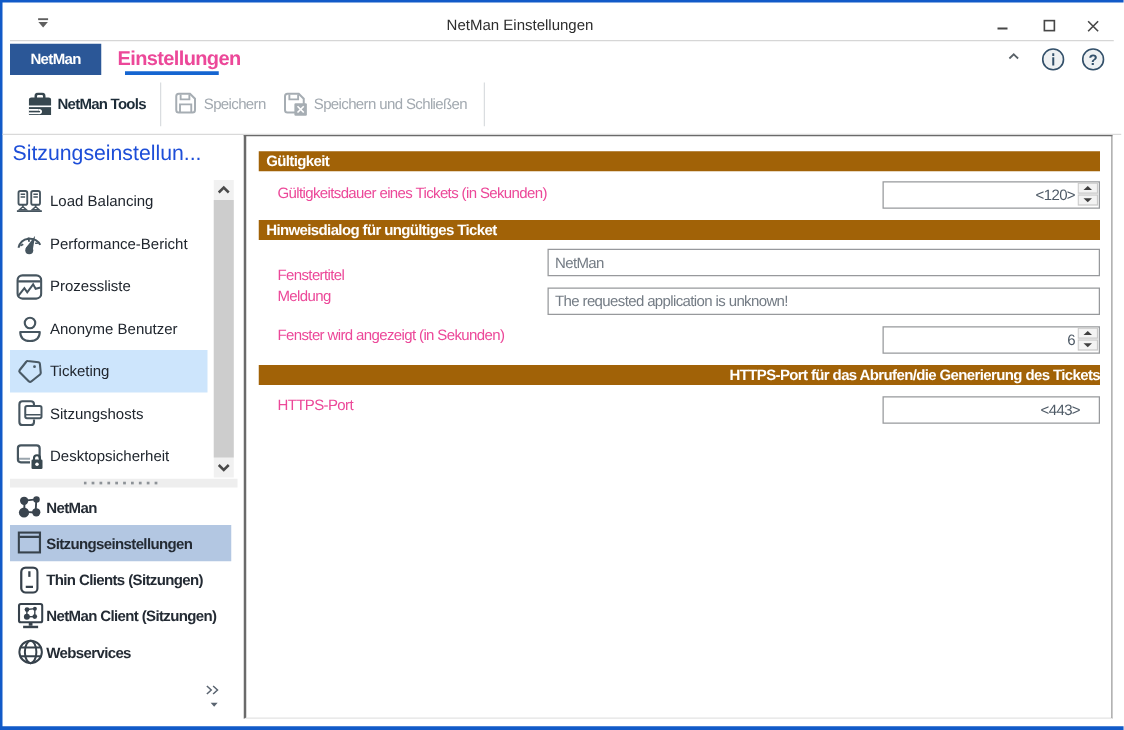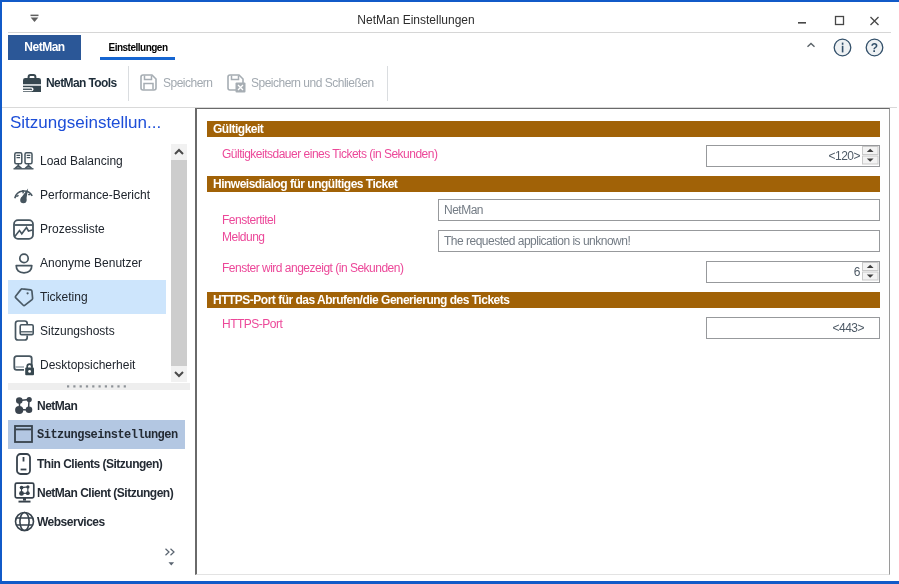--- a/index.html
+++ b/index.html
@@ -31,21 +31,21 @@
   <div class="abs" style="left:300px;top:13px;width:232px;text-align:center;font-size:12px;color:#2d2d2d;">NetMan Einstellungen</div>
   <svg class="icon" style="left:796px;top:14px;" width="90" height="13" viewBox="0 0 90 13">
     <rect x="2" y="8" width="8" height="1.6" fill="#474747"></rect>
     <rect x="39.5" y="2.5" width="8" height="8" fill="none" stroke="#474747" stroke-width="1.3"></rect>
     <path d="M74.5 3 L82.5 11 M82.5 3 L74.5 11" stroke="#474747" stroke-width="1.3"></path>
   </svg>
 
   <div class="abs" style="left:8px;top:32px;width:883px;height:1px;background:#d6d6d6;"></div>
 
   <div class="abs navy" style="left:8px;top:35px;width:73px;height:25px;color:#fff;font-weight:bold;font-size:12px;letter-spacing:-0.5px;text-align:center;line-height:25px;">NetMan</div>
-  <div class="abs" style="left:94px;top:35px;width:88px;height:25px;color:#000000;font-weight:bold;font-size:10px;letter-spacing:-0.5px;text-align:center;line-height:25px;">Einstellungen</div>
+  <div class="abs" style="left:94px;top:35px;width:88px;height:25px;color:#ec4899;font-weight:bold;font-size:16px;letter-spacing:-0.5px;text-align:center;line-height:25px;">Einstellungen</div>
   <div class="abs" style="left:100px;top:57px;width:75px;height:3px;background:#1565d1;"></div>
 
   <svg class="icon" style="left:806px;top:41px;" width="10" height="8" viewBox="0 0 10 8">
     <path d="M1.5 5.8 L5 2.4 L8.5 5.8" fill="none" stroke="#5a6268" stroke-width="1.4"></path>
   </svg>
   <svg class="icon" style="left:833px;top:38px;" width="19" height="19" viewBox="0 0 19 19">
     <circle cx="9.5" cy="9.5" r="8.3" fill="#eef1f3" stroke="#33506a" stroke-width="1.3"></circle>
     <rect x="8.8" y="4.6" width="1.6" height="2.2" fill="#33506a"></rect>
     <rect x="8.8" y="7.8" width="1.6" height="6.6" fill="#33506a"></rect>
   </svg>
@@ -185,21 +185,21 @@
       <g stroke="#3a444e" stroke-width="1.5" fill="#3a444e">
         <path d="M5.5 4.5 L15 3.5 M5.5 5.5 L5.5 13 M15 4.5 L14.5 13.5 M6 13.5 L14 14"></path>
         <circle cx="5.3" cy="4.6" r="3.3" stroke="none"></circle>
         <circle cx="15.2" cy="3.6" r="2.6" stroke="none"></circle>
         <circle cx="5.2" cy="14" r="4.1" stroke="none"></circle>
         <circle cx="15" cy="13.8" r="3.3" stroke="none"></circle>
       </g>
     </svg>
     <span class="navtxt">NetMan</span>
   </div>
-  <div class="navrow" style="top:420px;font-family:Liberation Mono, monospace;">
+  <div class="navrow" style="top:420px;">
     <div class="abs" style="left:8px;top:0;width:177px;height:29px;background:#b3c7e2;"></div>
     <svg class="icon" style="left:14px;top:5px;" width="19" height="18" viewBox="0 0 19 18">
       <rect x="1" y="1" width="17" height="16" fill="none" stroke="#37424c" stroke-width="1.8"></rect>
       <path d="M1.5 4.4 L17.5 4.4" stroke="#37424c" stroke-width="1.8"></path>
     </svg>
     <span class="navtxt">Sitzungseinstellungen</span>
   </div>
   <div class="navrow" style="top:449px;padding-left:29px;">
     <svg class="icon" style="left:16px;top:4px;" width="15" height="22" viewBox="0 0 15 22">
       <rect x="1" y="1" width="13" height="20" rx="3.5" fill="none" stroke="#37424c" stroke-width="1.8"></rect>
@@ -248,21 +248,21 @@
   <div class="inp" style="left:706px;top:145px;width:174px;"></div>
 
   <div class="hdr" style="top:176px;">Hinweisdialog für ungültiges Ticket</div>
   <div class="lbl" style="top:213px;text-align:center;">Fenstertitel</div>
   <div class="inp" style="left:438px;top:199px;width:442px;line-height:20px;padding-left:5px;color:#747c85;">NetMan</div>
   <div class="lbl" style="top:230px;">Meldung</div>
   <div class="inp" style="left:438px;top:230px;width:442px;line-height:20px;padding-left:5px;color:#747c85;">The requested application is unknown!</div>
   <div class="lbl" style="top:261px;">Fenster wird angezeigt (in Sekunden)</div>
   <div class="inp" style="left:706px;top:261px;width:174px;"></div>
 
-  <div class="hdr" style="top:292px;">HTTPS-Port für das Abrufen/die Generierung des Tickets</div>
+  <div class="hdr" style="top:292px;text-align:right;">HTTPS-Port für das Abrufen/die Generierung des Tickets</div>
   <div class="lbl" style="top:317px;">HTTPS-Port</div>
   <div class="inp" style="left:706px;top:317px;width:174px;text-align:right;line-height:20px;padding-right:15px;color:#4e5a66;">&lt;443&gt;</div>
 
   <div class="abs" style="left:706px;top:145px;width:154px;height:22px;line-height:22px;text-align:right;font-size:12px;letter-spacing:-0.5px;color:#4e5a66;">&lt;120&gt;</div>
   <div class="abs" style="left:706px;top:261px;width:154px;height:22px;line-height:22px;text-align:right;font-size:12px;letter-spacing:-0.5px;color:#4e5a66;">6</div>
 
   <svg class="icon" style="left:862px;top:146px;" width="17" height="19" viewBox="0 0 17 19">
     <rect x="0.5" y="0.5" width="15.5" height="8" fill="#f3f3f3" stroke="#c9c9c9"></rect>
     <rect x="0.5" y="10" width="15.5" height="8" fill="#f3f3f3" stroke="#c9c9c9"></rect>
     <path d="M4.8 6 L8.2 2.8 L11.6 6 Z" fill="#3f3f3f"></path>

